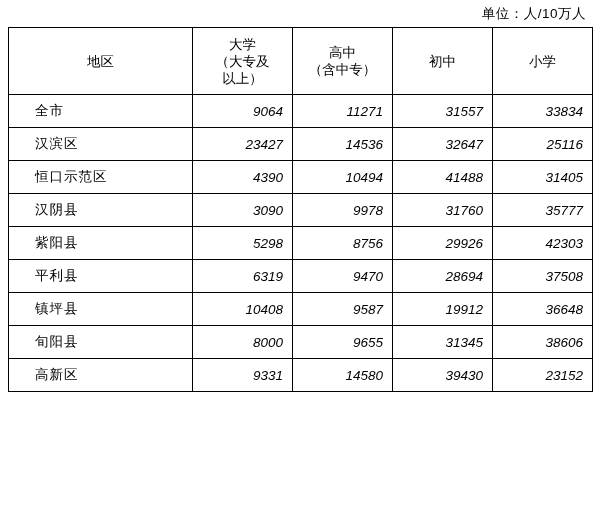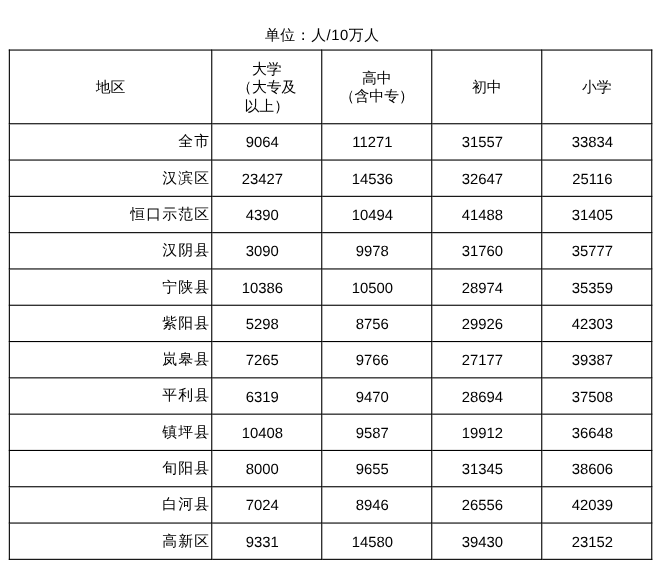--- a/index.html
+++ b/index.html
@@ -14,23 +14,23 @@
     color: #000000;
     overflow: hidden;
   }
   .page {
     position: relative;
     width: 600px;
     height: 512px;
     box-sizing: border-box;
   }
   .unit-line {
-    text-align: center;
+    text-align: right;
     font-size: 13.5px;
-    padding: 23px 14px 4px 0;
+    padding: 5px 14px 4px 0;
     letter-spacing: 0.5px;
   }
   table.data {
     border-collapse: collapse;
     margin: 0 8px 0 8px;
     width: 584px;
     table-layout: fixed;
   }
   table.data col.c0 { width: 184px; }
   table.data col.c1 { width: 100px; }
@@ -49,29 +49,30 @@
     height: 62px;
     text-align: center;
     line-height: 17px;
     padding: 2px 0;
   }
   table.data thead th .hl {
     display: block;
   }
   
   table.data tbody td.region {
-    text-align: right;
+    text-align: left;
     padding-left: 26px;
     height: 30px;
     letter-spacing: 1px;
   }
   table.data tbody td.num {
-    text-align: center;
+    text-align: right;
     padding-right: 9px;
     height: 30px;
+    font-style: italic;
   }
   
   table.data {
     border: 1px solid #000;
   }
 </style>
 </head>
 <body>
 
 <div class="page">
@@ -131,39 +132,25 @@
         <td class="num">31405</td>
       </tr>
       <tr>
         <td class="region">汉阴县</td>
         <td class="num">3090</td>
         <td class="num">9978</td>
         <td class="num">31760</td>
         <td class="num">35777</td>
       </tr>
       <tr>
-        <td class="region">宁陕县</td>
-        <td class="num">10386</td>
-        <td class="num">10500</td>
-        <td class="num">28974</td>
-        <td class="num">35359</td>
-      </tr>
-      <tr>
         <td class="region">紫阳县</td>
         <td class="num">5298</td>
         <td class="num">8756</td>
         <td class="num">29926</td>
         <td class="num">42303</td>
-      </tr>
-      <tr>
-        <td class="region">岚皋县</td>
-        <td class="num">7265</td>
-        <td class="num">9766</td>
-        <td class="num">27177</td>
-        <td class="num">39387</td>
       </tr>
       <tr>
         <td class="region">平利县</td>
         <td class="num">6319</td>
         <td class="num">9470</td>
         <td class="num">28694</td>
         <td class="num">37508</td>
       </tr>
       <tr>
         <td class="region">镇坪县</td>
@@ -173,27 +160,20 @@
         <td class="num">36648</td>
       </tr>
       <tr>
         <td class="region">旬阳县</td>
         <td class="num">8000</td>
         <td class="num">9655</td>
         <td class="num">31345</td>
         <td class="num">38606</td>
       </tr>
       <tr>
-        <td class="region">白河县</td>
-        <td class="num">7024</td>
-        <td class="num">8946</td>
-        <td class="num">26556</td>
-        <td class="num">42039</td>
-      </tr>
-      <tr>
         <td class="region">高新区</td>
         <td class="num">9331</td>
         <td class="num">14580</td>
         <td class="num">39430</td>
         <td class="num">23152</td>
       </tr>
     </tbody>
   </table>
 
 </div>

